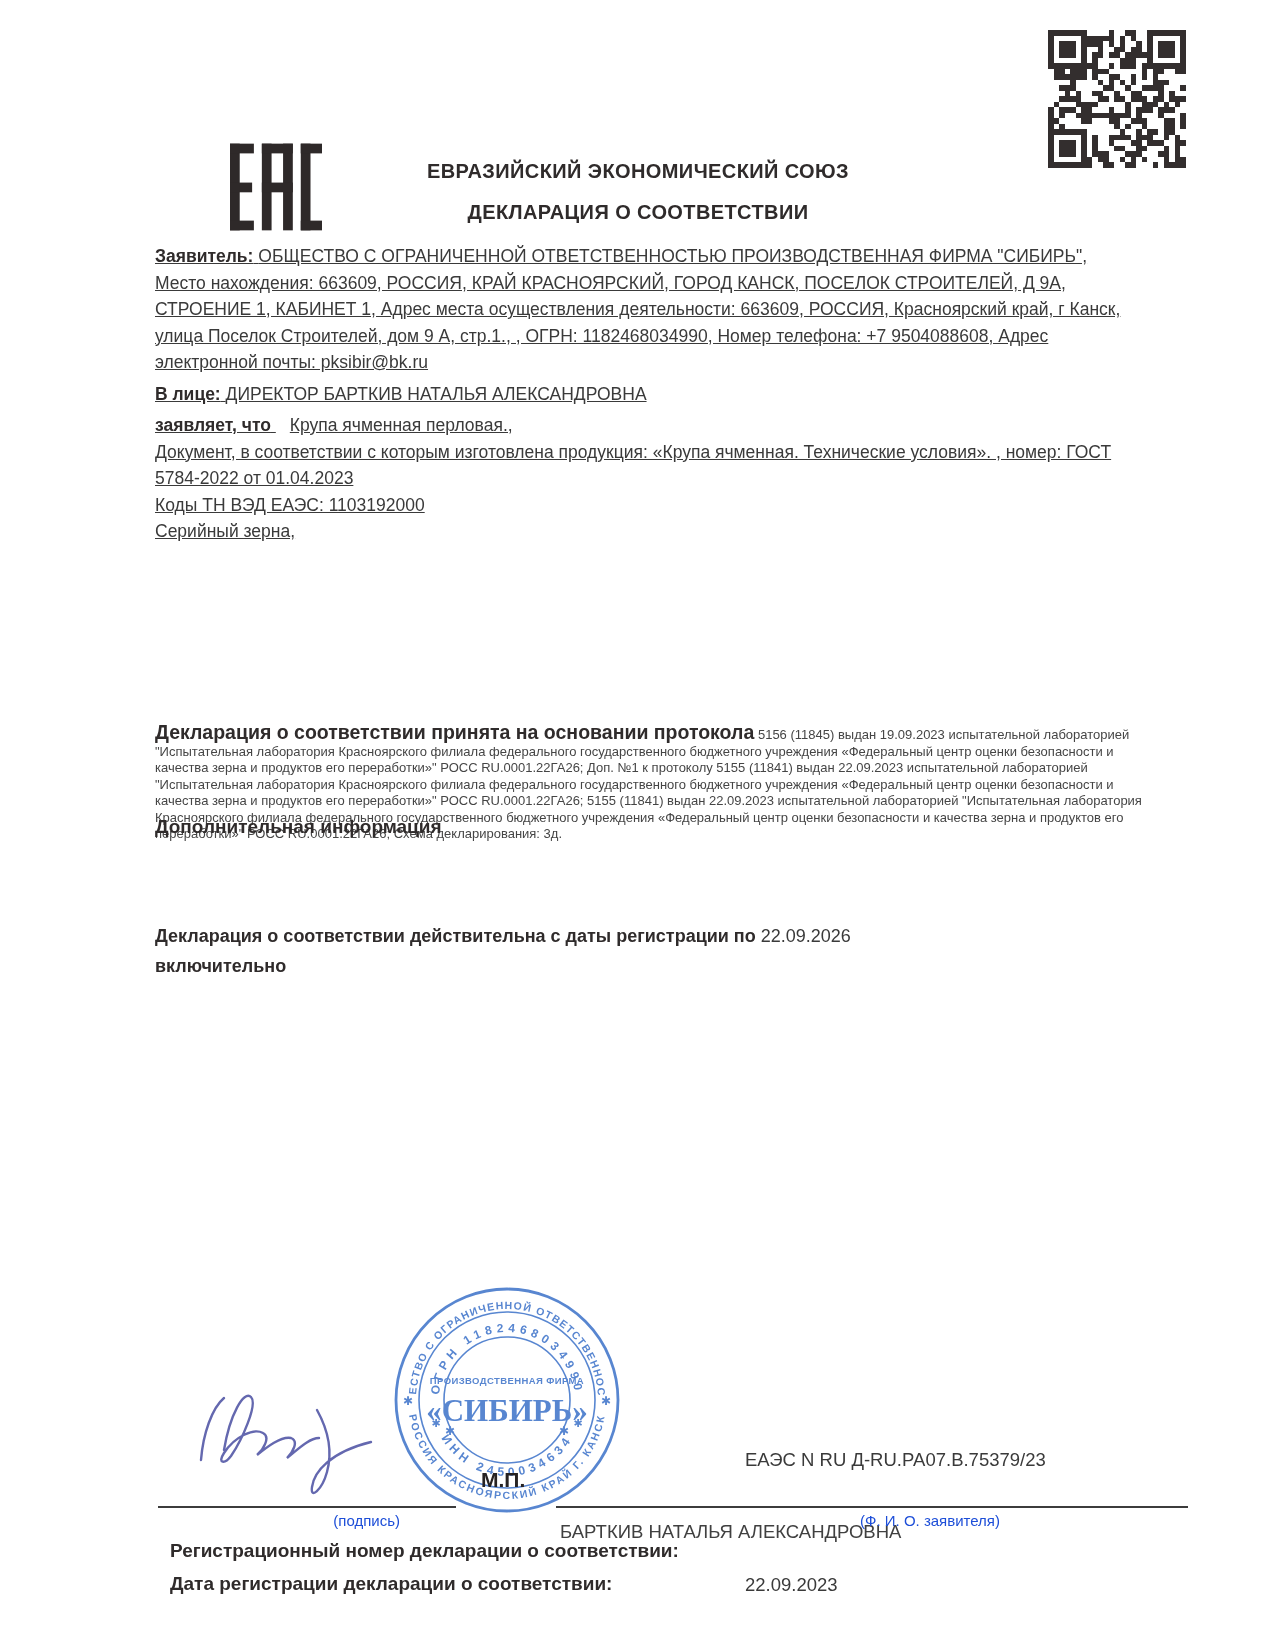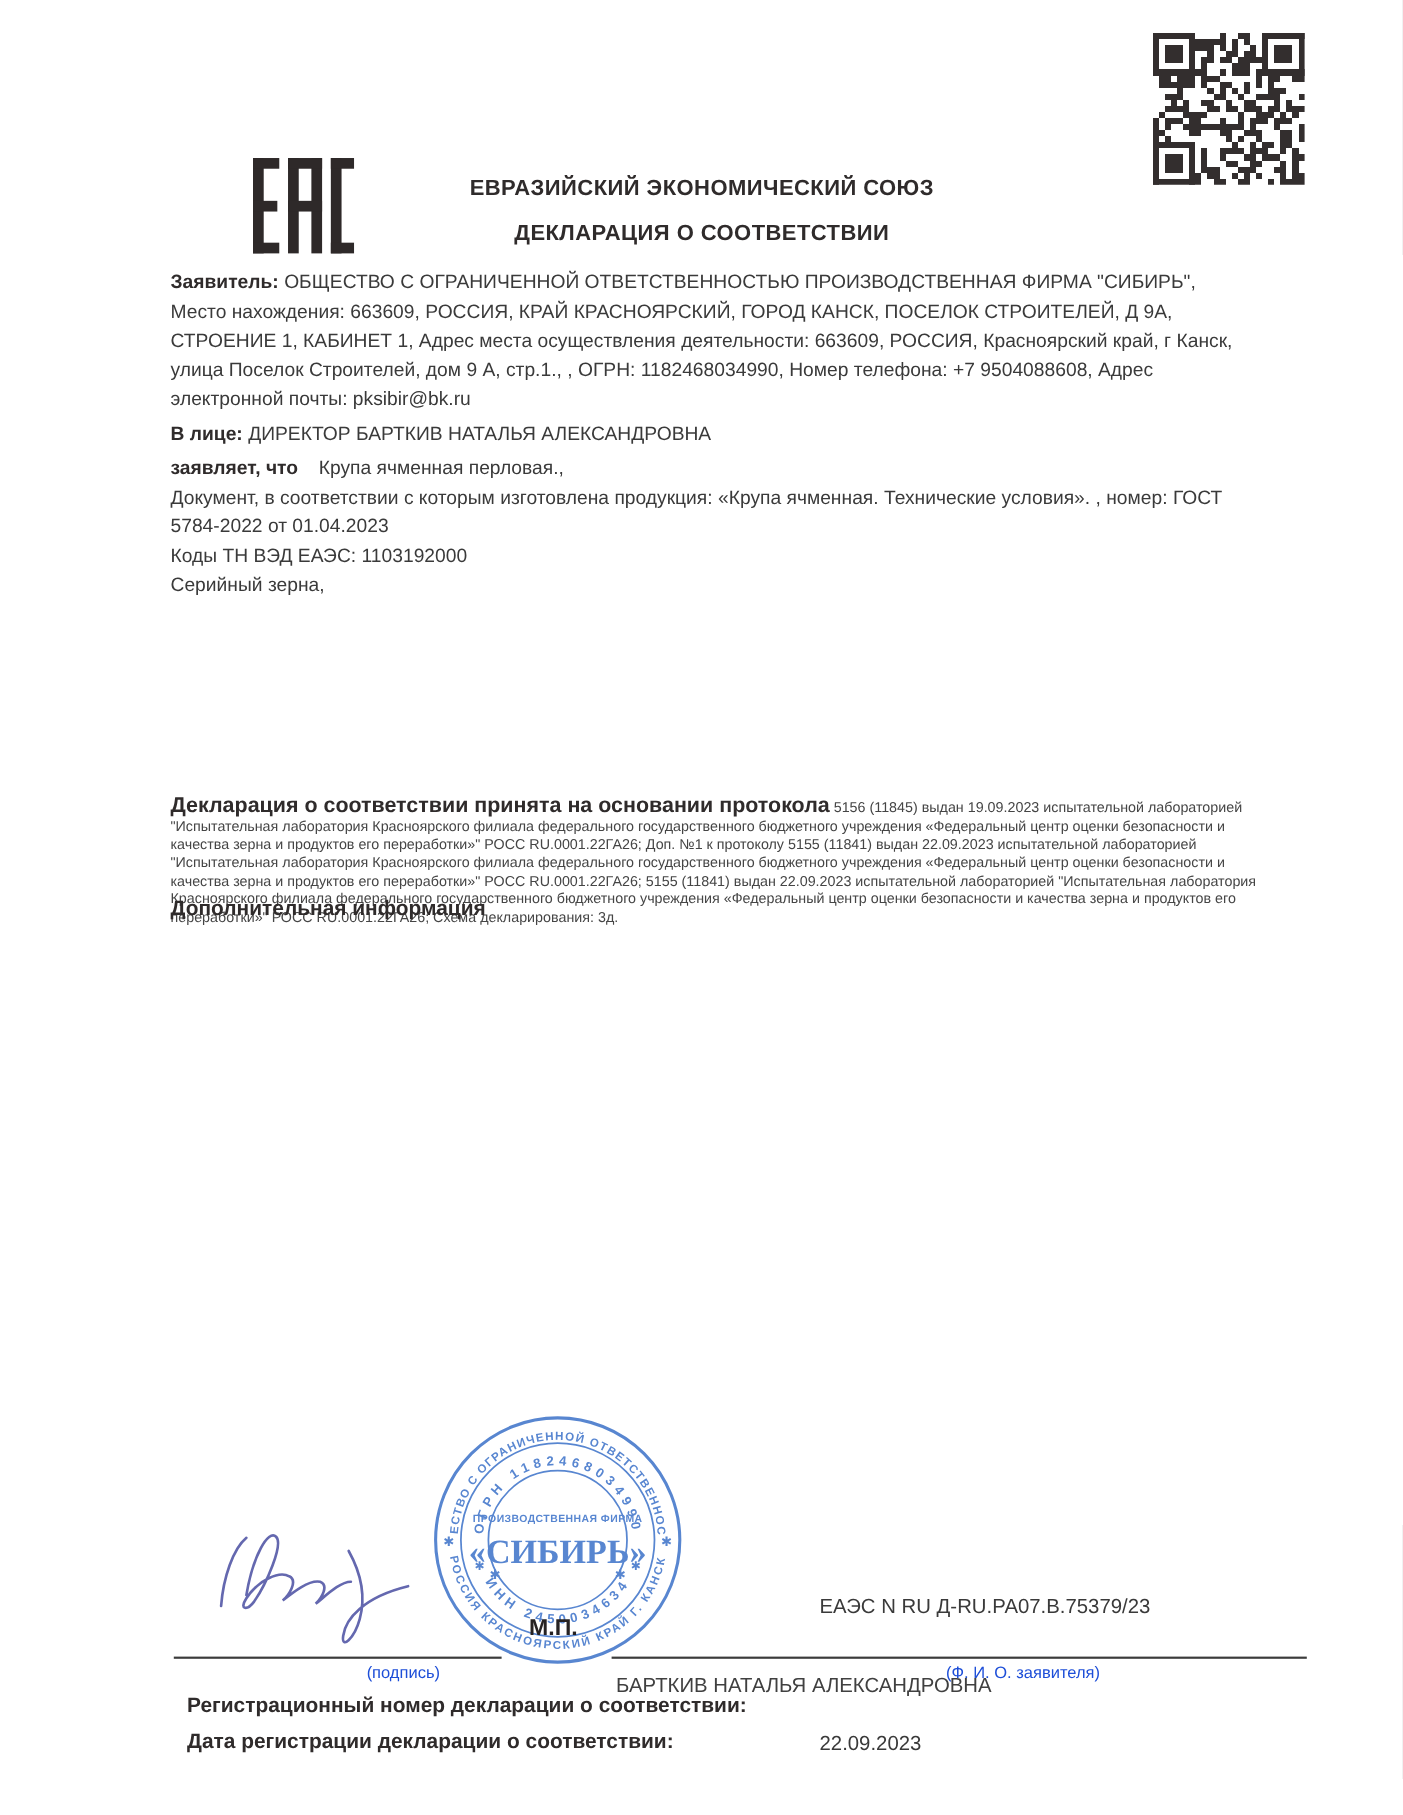--- a/index.html
+++ b/index.html
@@ -4,21 +4,21 @@
 <style>
   html,body{margin:0;padding:0;background:#e8e8e6;}
   .page{
     position:relative;width:1275px;height:1650px;margin:0 auto;
     background:#ffffff;overflow:hidden;
     font-family:"Liberation Sans","DejaVu Sans",sans-serif;
     color:#3a3a3a;
   }
   .abs{position:absolute;}
   .ttl{font-weight:bold;font-size:20px;letter-spacing:.4px;color:#2f2b2b;text-align:center;width:100%;}
-  .bodycol{line-height:26.5px;font-size:17.5px;}
+  .bodycol{line-height:26.5px;font-size:17.5px;text-decoration:underline;}
   .para{margin:0;}
   b,.b{font-weight:bold;color:#2f2b2b;}
   .fine{font-size:13px;line-height:16.5px;color:#454545;}
   .fine .b{font-size:19.5px;line-height:22px;}
   .sigline{background:#3c3c3c;height:2px;}
   .cap{font-size:15px;color:#1d4ed8;text-align:right;}
   .regl{font-size:19px;font-weight:bold;color:#2f2b2b;margin-left:15px;}
   .regv{font-size:18.5px;color:#3a3a3a;}
   svg{display:block;}
 </style>
@@ -306,20 +306,24 @@
     <p class="para">Серийный зерна,</p>
   </div>
 
   <div class="abs fine" style="left:155px;top:721px;width:992px;">
     <span class="b">Декларация о соответствии принята на основании протокола</span>
     <span>5156 (11845) выдан 19.09.2023  испытательной лабораторией "Испытательная лаборатория Красноярского филиала федерального государственного бюджетного учреждения «Федеральный центр оценки безопасности и качества зерна и продуктов его переработки»" РОСС RU.0001.22ГА26; Доп. №1 к протоколу 5155 (11841) выдан 22.09.2023 испытательной лабораторией "Испытательная лаборатория Красноярского филиала федерального государственного бюджетного учреждения «Федеральный центр оценки безопасности и качества зерна и продуктов его переработки»" РОСС RU.0001.22ГА26; 5155 (11841) выдан 22.09.2023 испытательной лабораторией "Испытательная лаборатория Красноярского филиала федерального государственного бюджетного учреждения «Федеральный центр оценки безопасности и качества зерна и продуктов его переработки»" РОСС RU.0001.22ГА26; Схема декларирования: 3д.</span>
   </div>
 
   <div class="abs" style="left:155px;top:816px;font-size:19px;font-weight:bold;color:#2f2b2b;">Дополнительная информация</div>
 
+  <div class="abs" style="left:155px;top:921px;width:978px;font-size:18px;line-height:30px;">
+    <div><b>Декларация о соответствии действительна с даты регистрации по</b> <span>22.09.2026</span></div>
+    <div><b>включительно</b></div>
+  </div>
 
   <div class="abs" style="left:160px;top:1378px;">
     <svg width="230" height="130" viewBox="0 0 230 130" fill="none" stroke="#5c60ab" stroke-width="2.4" stroke-linecap="round" opacity="0.95">
       <path d="M 41 82 C 43 56 52 30 64 20"></path>
       <path d="M 64 72 C 70 36 84 12 91 19 C 98 26 82 62 71 78 C 65 86 57 86 64 75 C 75 58 94 50 103 55 C 111 59 103 72 97 77 C 107 69 121 58 131 60 C 139 63 133 74 127 80 C 137 72 149 60 159 60"></path>
       <path d="M 157 32 C 167 50 173 72 167 94 C 162 112 150 122 152 109 C 154 94 170 74 211 64"></path>
     </svg>
   </div>
 
   <div class="abs" style="left:392px;top:1285px;">

